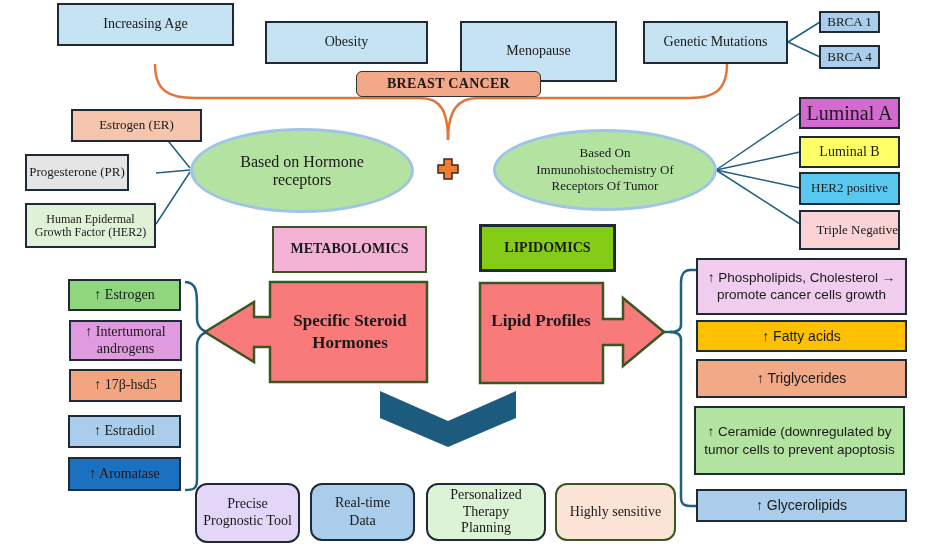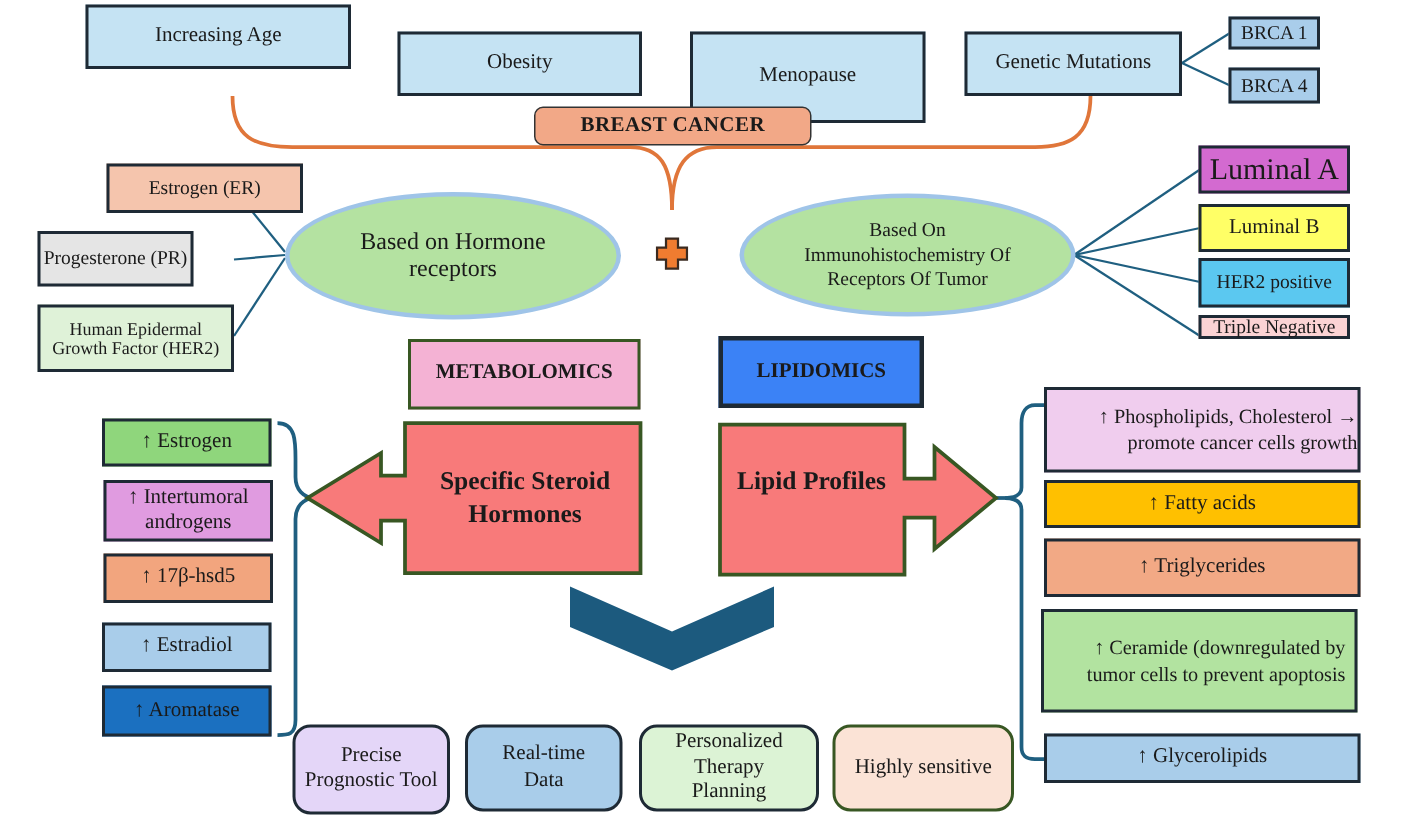--- a/index.html
+++ b/index.html
@@ -11,21 +11,21 @@
   .brca { background:#a9cdea; border:2px solid #1e2a35; font-size:13px; }
   .bc-title { background:#f2a887; border:1.5px solid #333; border-radius:6px;
               font-weight:bold; font-size:14px; letter-spacing:0.3px; }
   .ellipse { position:absolute; box-sizing:border-box; border-radius:50%;
              background:#b4e2a1; border:3px solid #9fc4e8; display:flex;
              align-items:center; justify-content:center; text-align:center; }
   .rec { border:2px solid #1e2a35; font-size:13px; }
   .sub { border:2px solid #1e2a35; font-size:13px; }
   .omics { font-weight:bold; font-size:14px; }
   .lbox { border:2px solid #1e2a35; font-size:14px; }
-  .rbox { border:2px solid #1e2a35; font-size:14px; font-family:Liberation Serif, serif;text-align:right; }
+  .rbox { border:2px solid #1e2a35; font-size:14px; font-family:Liberation Sans, sans-serif; }
   .feature { border:2px solid #1e2a35; border-radius:12px; font-size:14px; }
   .txt-abs { position:absolute; text-align:center; font-weight:bold; font-size:17px; line-height:1.3; }
   svg.lines { position:absolute; left:0; top:0; }
   .plus { position:absolute; }
 </style>
 </head>
 <body>
 
 <svg class="lines" width="952" height="547">
 
@@ -105,28 +105,28 @@
 
 <div class="box sub" style="left:799px;top:97px;width:101px;height:32px;background:#d36ad0;font-size:20px;">
     <span>Luminal A</span>
   </div>
 <div class="box sub" style="left:799px;top:136px;width:101px;height:32px;background:#ffff66;font-size:14px;">
     <span>Luminal B</span>
   </div>
 <div class="box sub" style="left:799px;top:172px;width:101px;height:33px;background:#5bc8f0;">
     <span>HER2 positive</span>
   </div>
-<div class="box sub" style="left:799px;top:210px;width:101px;height:16px;background:#fbd3d4;">
+<div class="box sub" style="left:799px;top:210px;width:101px;height:40px;background:#fbd3d4;justify-content:flex-end;">
     <span>Triple Negative</span>
   </div>
 
 <div class="box omics" style="left:272px;top:226px;width:155px;height:47px;background:#f4b2d4;border:2px solid #385723;">
     <span>METABOLOMICS</span>
   </div>
-<div class="box omics" style="left:479px;top:224px;width:137px;height:48px;background:#3b82f6;border:3px solid #1e2a35;">
+<div class="box omics" style="left:479px;top:224px;width:137px;height:48px;background:#84cc16;border:3px solid #1e2a35;">
     <span>LIPIDOMICS</span>
   </div>
 
 <div class="txt-abs" style="left:275px;top:310px;width:150px;">Specific Steroid Hormones</div>
 <div class="txt-abs" style="left:482px;top:310px;width:118px;">Lipid Profiles</div>
 
 <div class="box lbox" style="left:68px;top:279px;width:113px;height:32px;background:#8fd67c;">
     <span>↑ Estrogen</span>
   </div>
 <div class="box lbox" style="left:69px;top:320px;width:113px;height:41px;background:#e09be0;">

